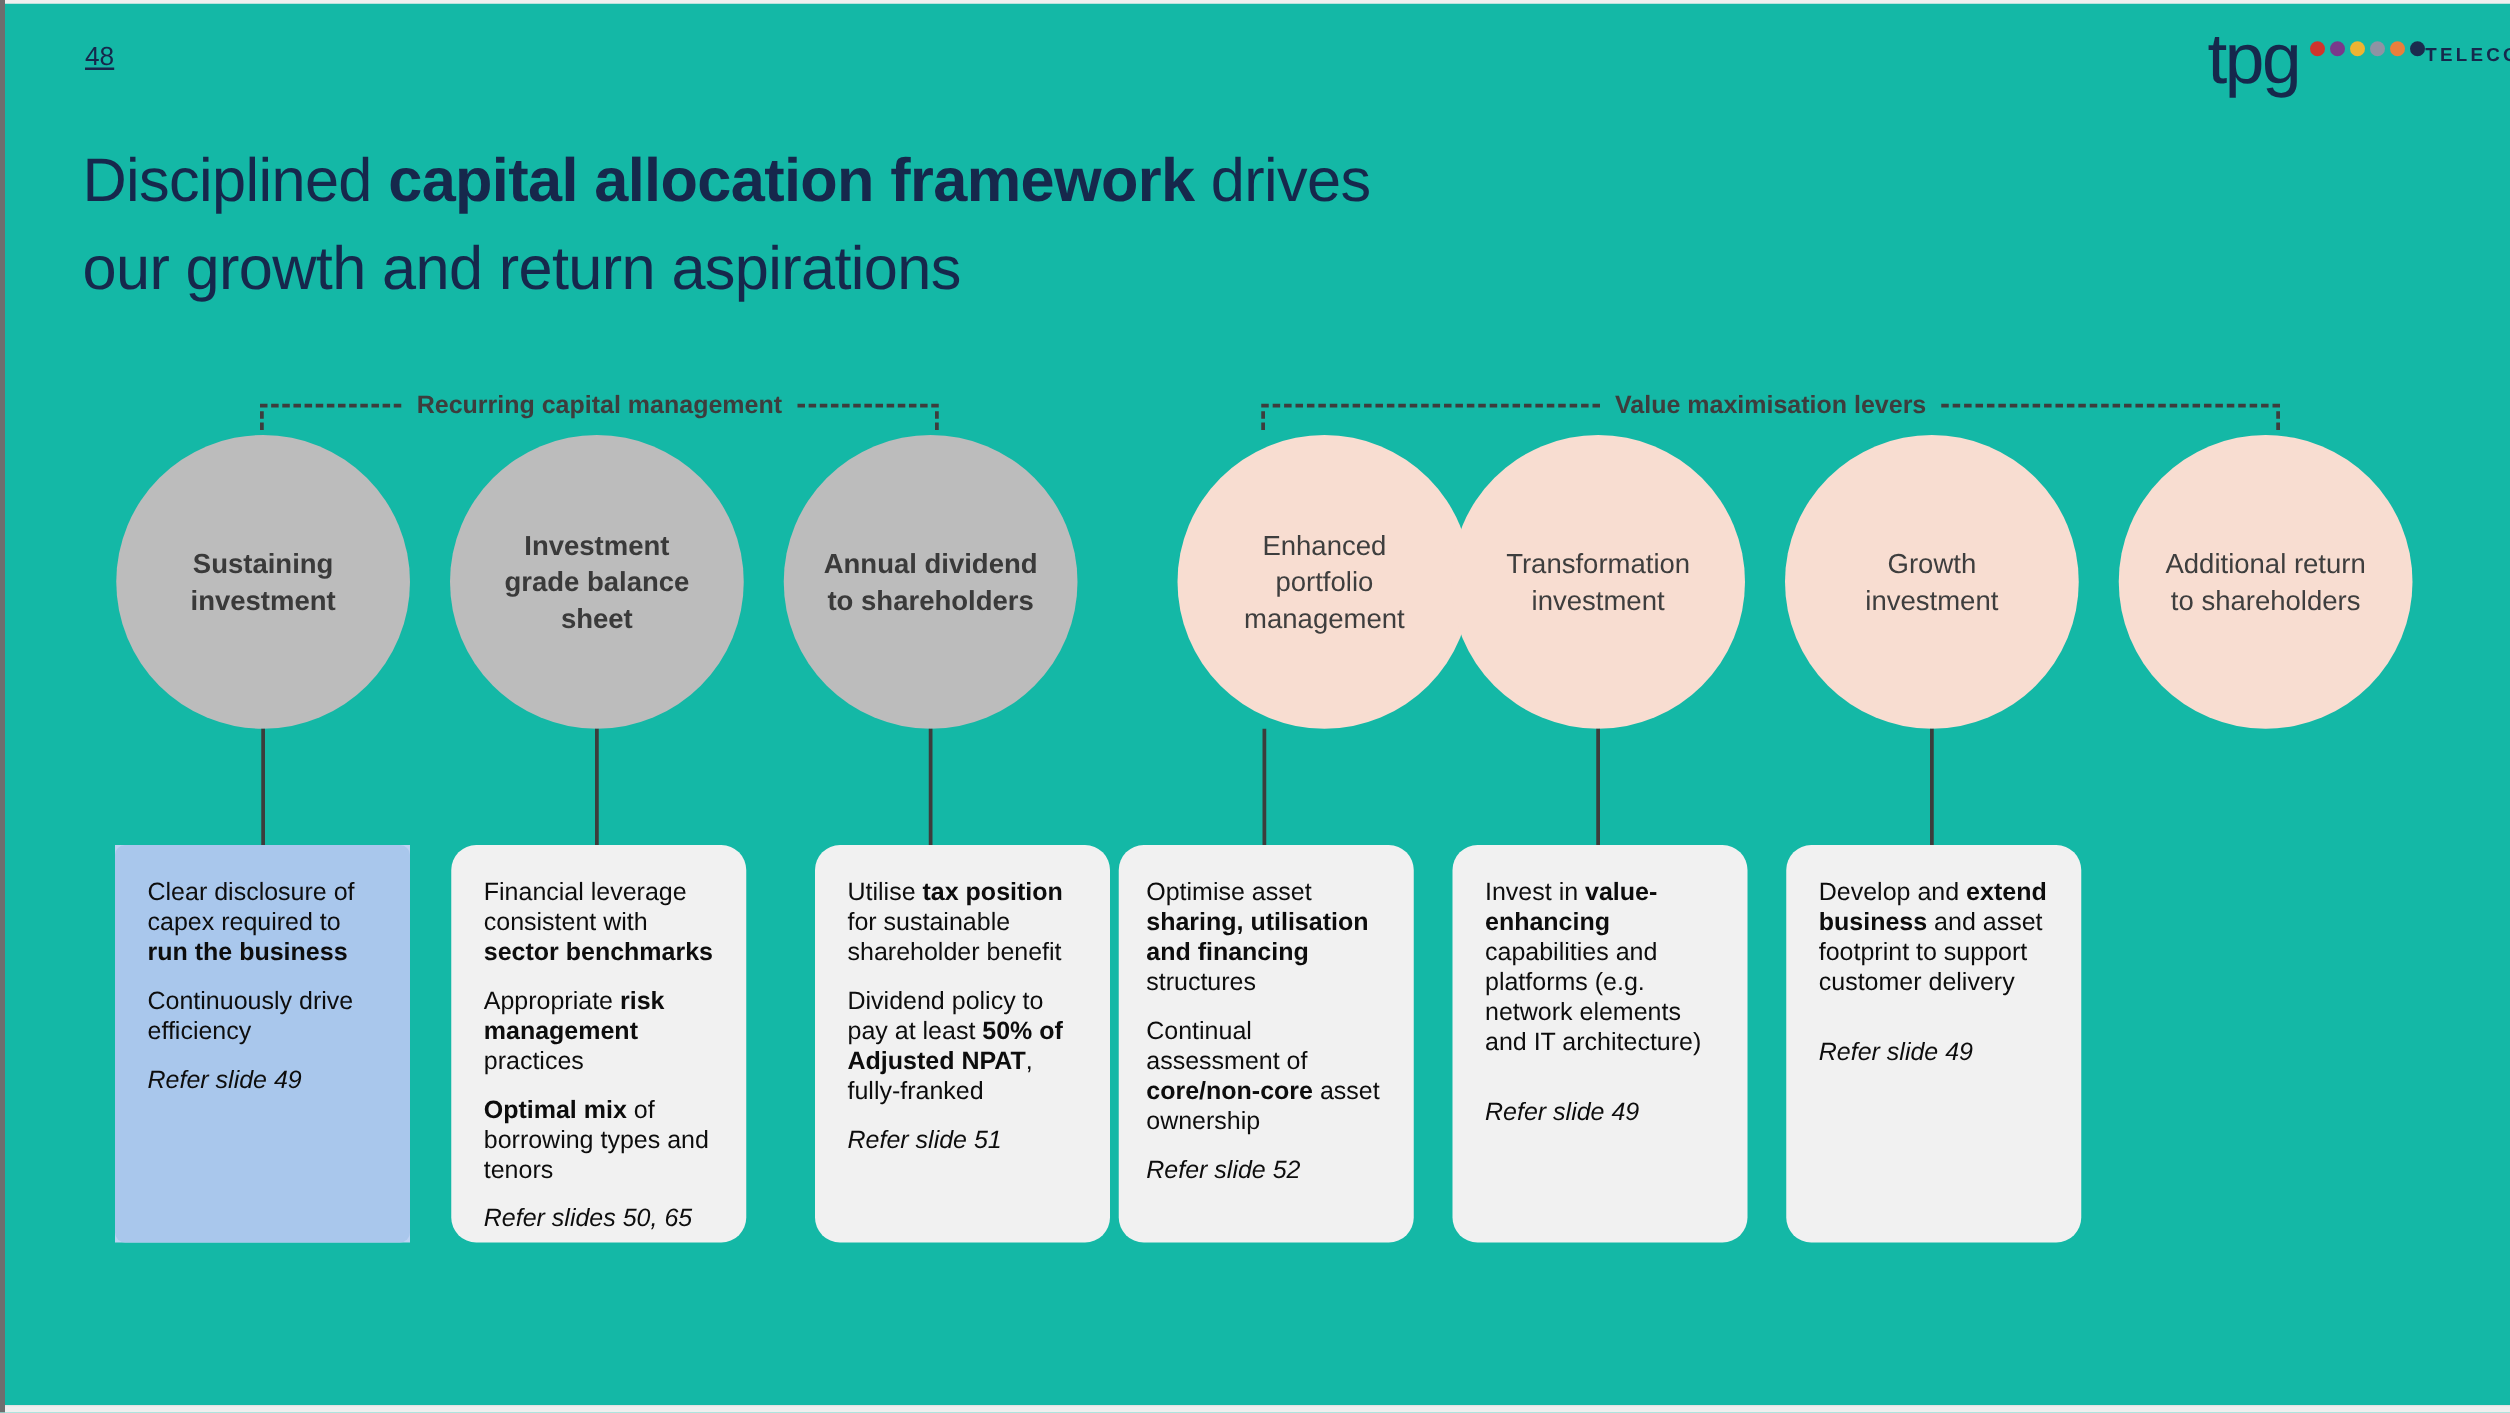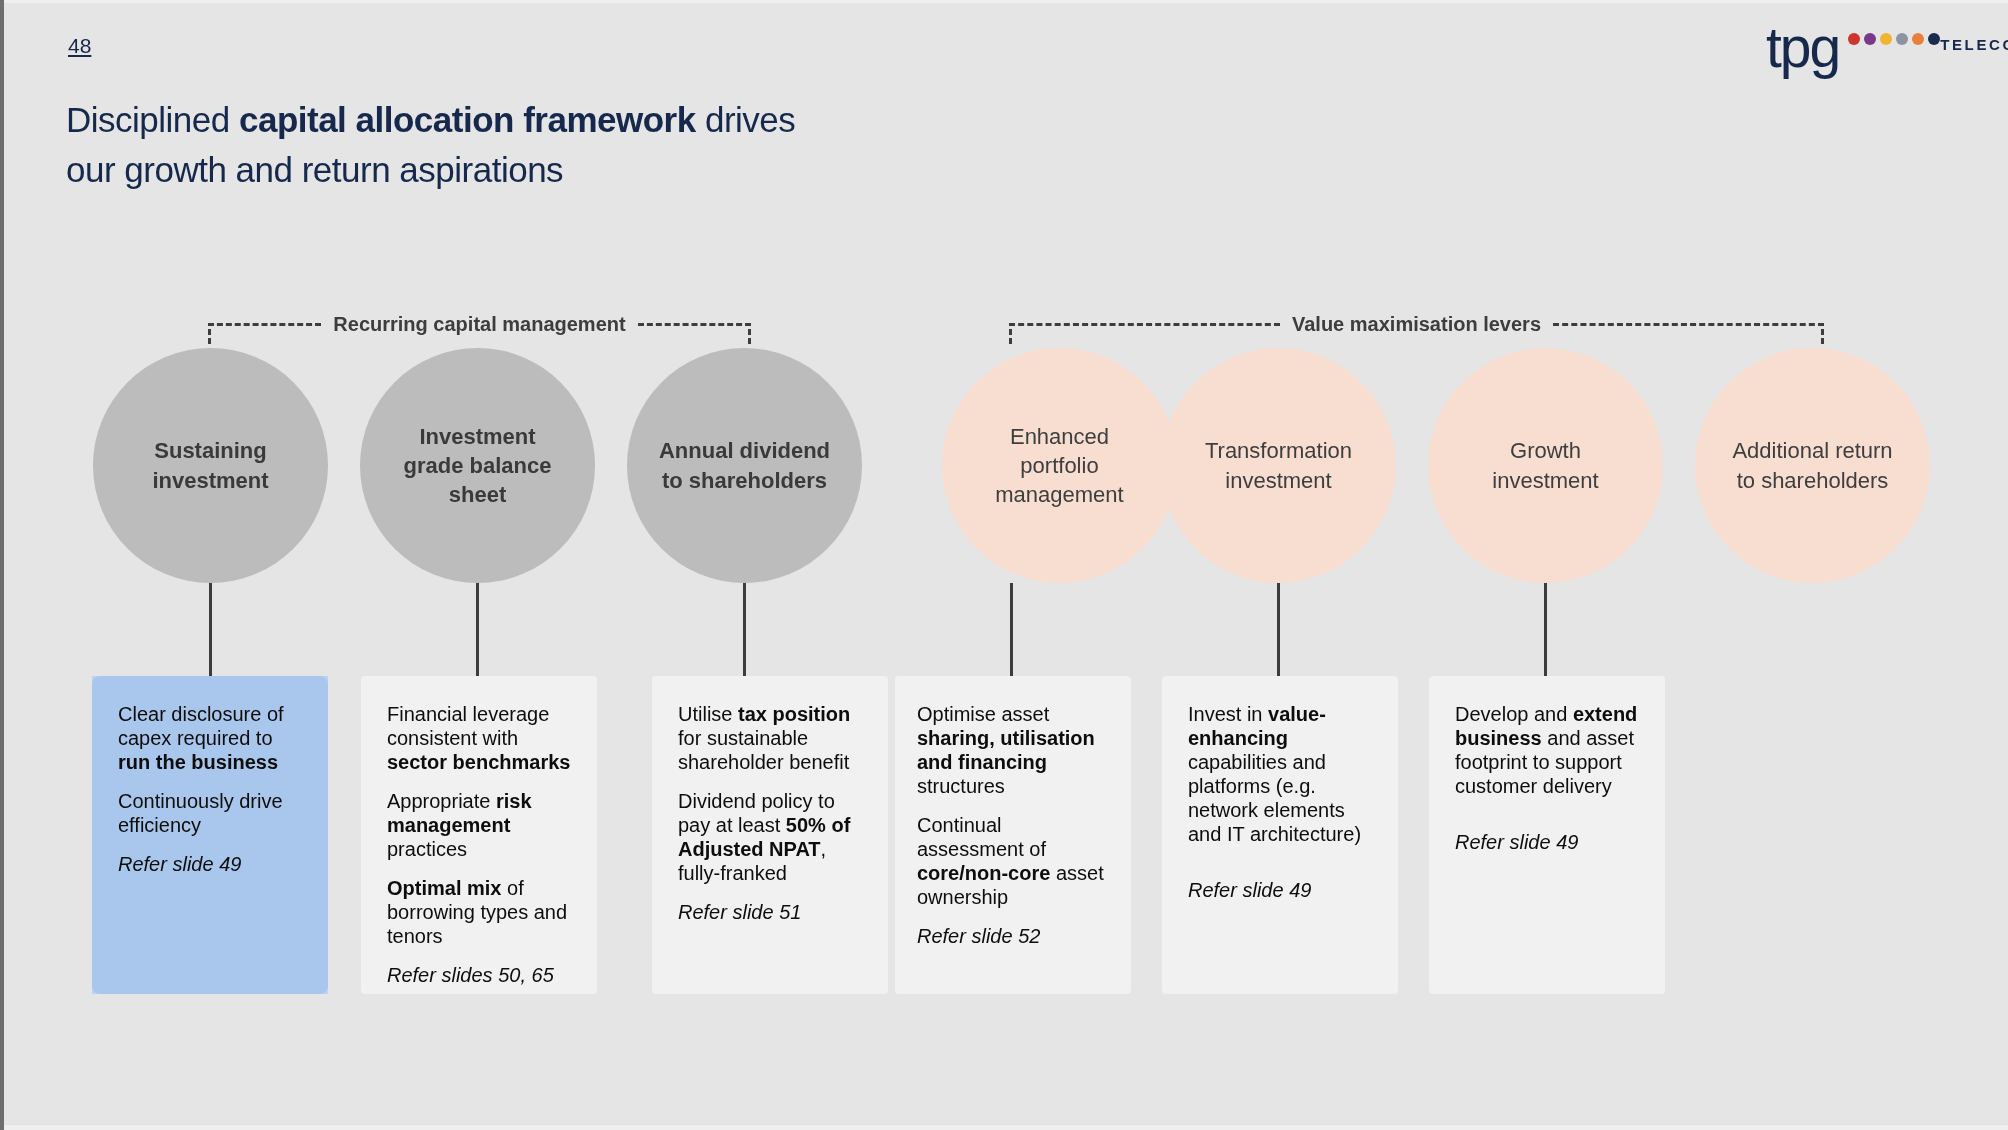--- a/index.html
+++ b/index.html
@@ -1,20 +1,20 @@
 <!DOCTYPE html>
 <html style="--navy: #16284c; --line-dark: #3d3d3d; --gray-circle: #bcbcbc; --peach-circle: #f8ddd1; --box-gray: #f1f1f1; --blue-outer: #bdd3f3; --blue-inner: #a9c7ec;"><head>
 <meta charset="utf-8">
 <style>
   html,body { margin:0; padding:0; background:#ffffff; }
   body {
     width:2008px; height:1130px; position:relative; overflow:hidden;
     font-family:"Liberation Sans", sans-serif;
   }
-  .slide { position:absolute; inset:0; background:#e5e5e5; }
+  .slide { position:absolute; inset:0; background:#14b8a6; }
 
   
   .top-strip   { position:absolute; left:4px; top:0; right:0; height:3px; background:#efefef; }
   .left-edge   { position:absolute; left:0; top:0; width:4px; height:1130px; background:#6e6e6e; }
   .bottom-strip{ position:absolute; left:4px; bottom:0; right:0; height:5px; background:#efefef; border-top:1px solid #e2e2e2; }
 
   
   .page-num {
     position:absolute; left:68px; top:34px; font-size:21px; color:var(--navy);
     text-decoration:underline; cursor:pointer;
@@ -23,22 +23,22 @@
   
   .logo { position:absolute; left:1766px; top:20px; display:flex; align-items:flex-start; }
   .logo-tpg { font-size:57px; font-weight:normal; color:var(--navy); line-height:0.95; letter-spacing:-2px; }
   .logo-right { display:flex; flex-direction:row; margin-left:9px; margin-top:13px; }
   .dots { display:flex; gap:4px; }
   .dot { width:12px; height:12px; border-radius:50%; display:inline-block; }
   .logo-sub { font-size:15px; font-weight:bold; color:var(--navy); letter-spacing:2.6px; margin-top:3px; }
 
   
   .title {
-    position:absolute; left:66px; top:95px; margin:0;
-    font-size:35px; font-weight:normal; color:var(--navy);
+    position:absolute; left:66px; top:111px; margin:0;
+    font-size:49px; font-weight:normal; color:var(--navy);
     line-height:1.42; letter-spacing:-0.5px; white-space:nowrap;
   }
   .title b { font-weight:bold; }
 
   
   .bracket { position:absolute; top:308px; height:32px; display:flex; align-items:center; color:var(--line-dark); }
   .bracket1 { left:208px; width:543px; }
   .bracket2 { left:1009px; width:815px; }
   .bracket .dashes { flex:1; height:0; border-top:3px dashed var(--line-dark); }
   .bracket .blabel { font-size:20px; font-weight:bold; padding:0 12px; white-space:nowrap; }
@@ -57,21 +57,21 @@
   .c1 { left:93px; }  .c2 { left:360px; } .c3 { left:627px; } .c4 { left:942px;text-align:center; }
   .c5 { left:1161px; } .c6 { left:1428px; } .c7 { left:1695px; }
 
   
   .connector { position:absolute; top:583px; height:93px; width:3px; background:#3c3c3c; }
   .l1 { left:209px; } .l2 { left:476px; } .l3 { left:743px; }
   .l4 { left:1010px; } .l5 { left:1277px; } .l6 { left:1544px; }
 
   
   .box { position:absolute; top:676px; width:236px; height:318px; box-sizing:border-box; }
-  .box-gray { background:var(--box-gray); border-radius:4px; padding:26px 18px 0 26px; }
+  .box-gray { background:var(--box-gray); border-radius:20px; padding:26px 18px 0 26px; }
   .box-blue { background:var(--blue-outer); padding:0; }
   .box-blue-inner {
     position:absolute; inset:0; border-radius:8px; background:var(--blue-inner);
     padding:26px 18px 0 26px; box-sizing:border-box;
   }
   .b1 { left:92px; } .b2 { left:361px; } .b3 { left:652px; }
   .b4 { left:895px;padding-left:22px; } .b5 { left:1162px; } .b6 { left:1429px; }
   .box p { margin:0 0 15px 0; font-size:20px; line-height:1.2; color:#0d0d0d; }
   .box p b { font-weight:bold; }
   .box p.refer { font-style:italic; }

